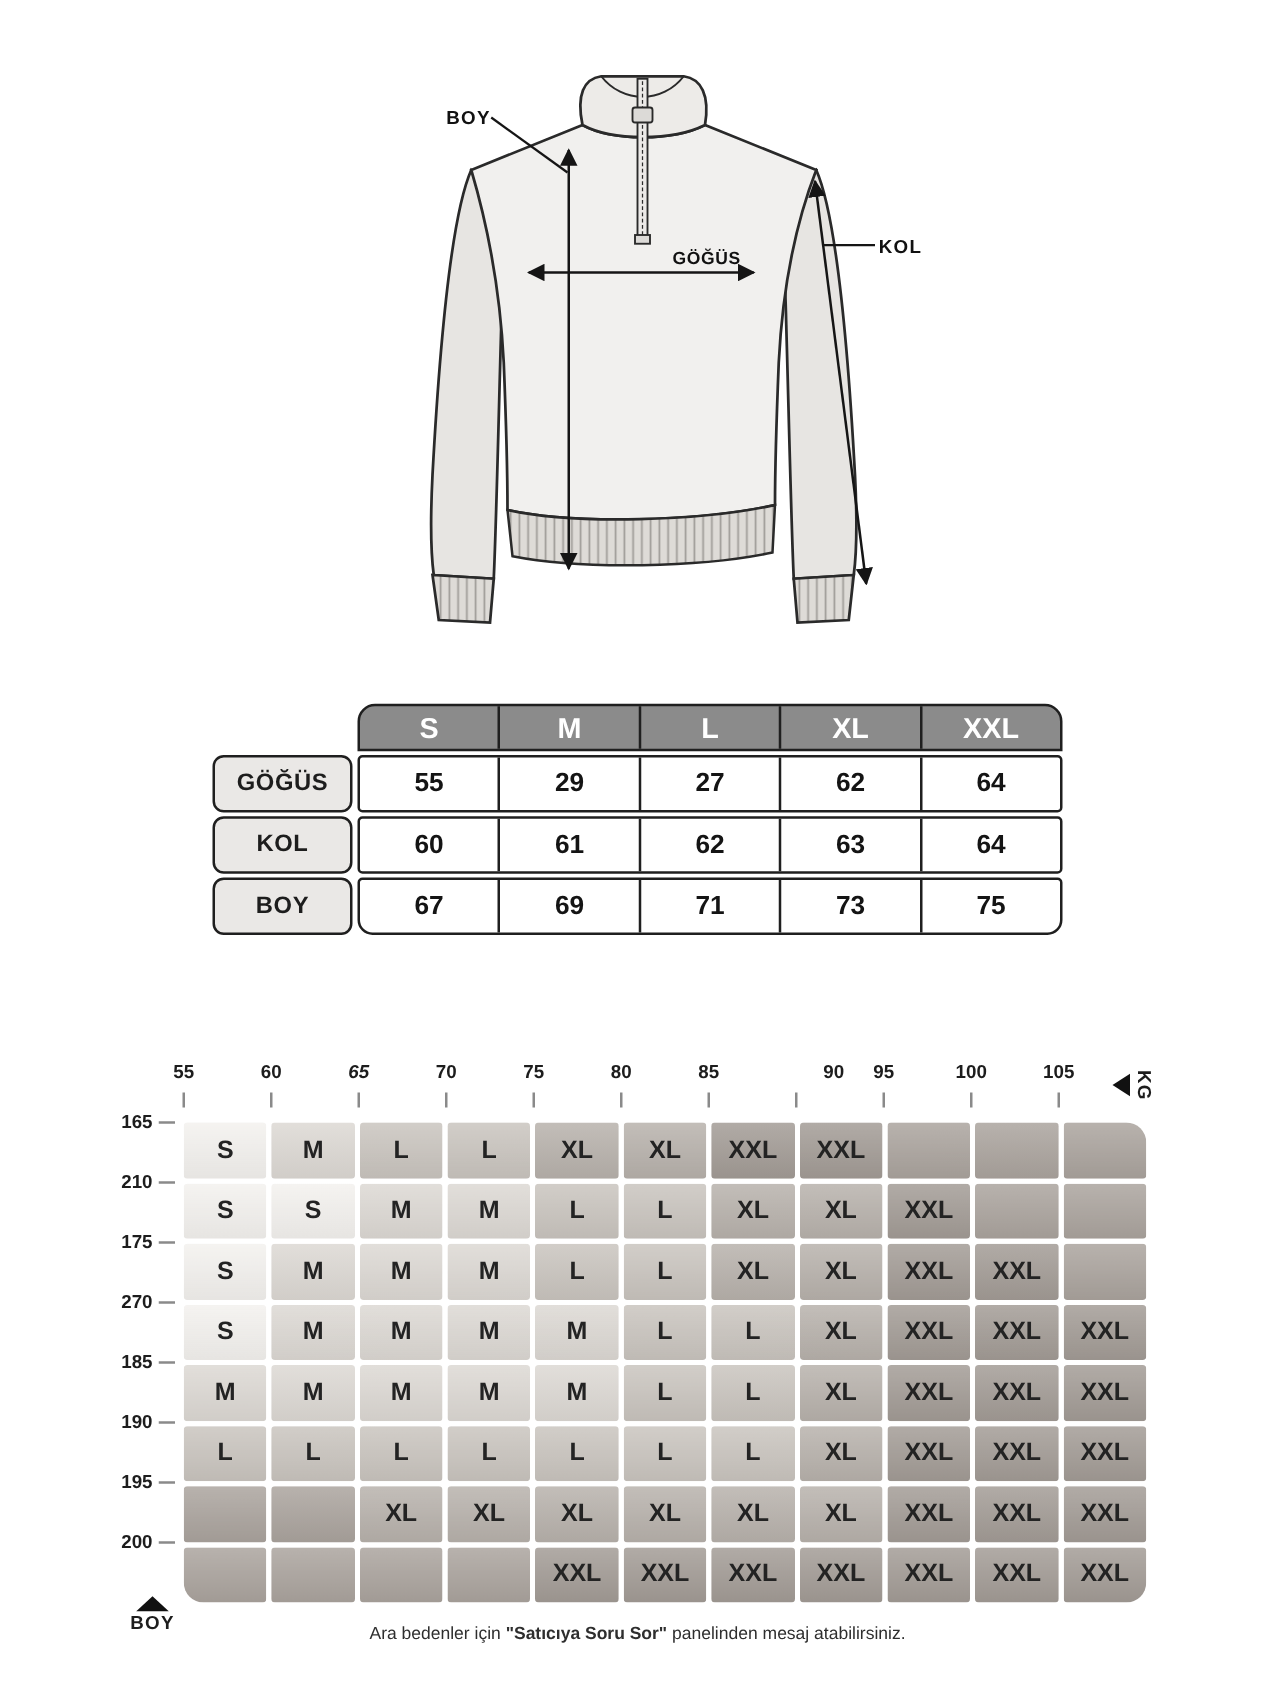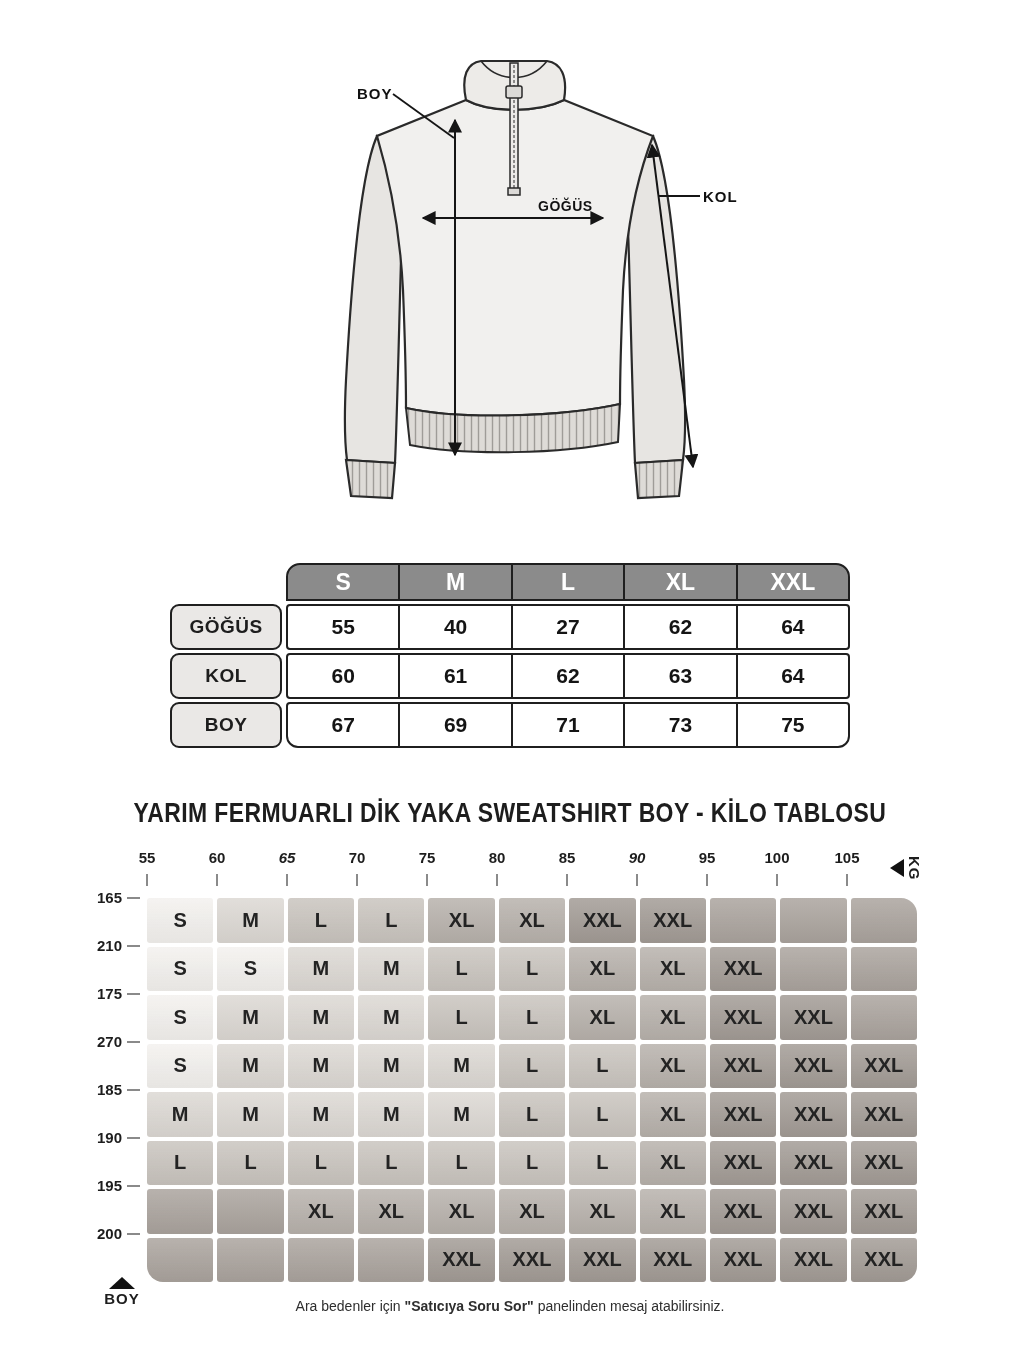--- a/index.html
+++ b/index.html
@@ -113,21 +113,21 @@
         <div class="t1-hcell">M</div>
         <div class="t1-hcell">L</div>
         <div class="t1-hcell">XL</div>
         <div class="t1-hcell">XXL</div>
       </div>
     <div>
         <div class="t1-row">
           <div class="t1-label">GÖĞÜS</div>
           <div class="t1-body">
             <div class="t1-cell">55</div>
-            <div class="t1-cell">40</div>
+            <div class="t1-cell">29</div>
             <div class="t1-cell">27</div>
             <div class="t1-cell">62</div>
             <div class="t1-cell">64</div>
           </div>
         </div>
         <div class="t1-row">
           <div class="t1-label">KOL</div>
           <div class="t1-body">
             <div class="t1-cell">60</div>
             <div class="t1-cell">61</div>
@@ -142,40 +142,37 @@
             <div class="t1-cell">67</div>
             <div class="t1-cell">69</div>
             <div class="t1-cell">71</div>
             <div class="t1-cell">73</div>
             <div class="t1-cell">75</div>
           </div>
         </div>
       </div>
   </div>
 
-  <div class="sec-title" style="top:797px">
-    <span>YARIM FERMUARLI DİK YAKA SWEATSHIRT BOY - KİLO TABLOSU</span>
-  </div>
 
   <div id="kg-axis">
       <div class="kg-label" style="left: 125px;">55</div>
       <div class="kg-tick" style="left: 146px;"></div>
       <div class="kg-label" style="left: 195px;">60</div>
       <div class="kg-tick" style="left: 216px;"></div>
       <div class="kg-label" style="left: 265px; font-style: italic;">65</div>
       <div class="kg-tick" style="left: 286px;"></div>
       <div class="kg-label" style="left: 335px;">70</div>
       <div class="kg-tick" style="left: 356px;"></div>
       <div class="kg-label" style="left: 405px;">75</div>
       <div class="kg-tick" style="left: 426px;"></div>
       <div class="kg-label" style="left: 475px;">80</div>
       <div class="kg-tick" style="left: 496px;"></div>
       <div class="kg-label" style="left: 545px;">85</div>
       <div class="kg-tick" style="left: 566px;"></div>
-      <div class="kg-label" style="left: 615px; font-style: italic;">90</div>
+      <div class="kg-label" style="left: 645px;">90</div>
       <div class="kg-tick" style="left: 636px;"></div>
       <div class="kg-label" style="left: 685px;">95</div>
       <div class="kg-tick" style="left: 706px;"></div>
       <div class="kg-label" style="left: 755px;">100</div>
       <div class="kg-tick" style="left: 776px;"></div>
       <div class="kg-label" style="left: 825px;">105</div>
       <div class="kg-tick" style="left: 846px;"></div>
     </div>
   <div id="h-axis">
       <div class="h-label" style="top: 889px;">165</div>

